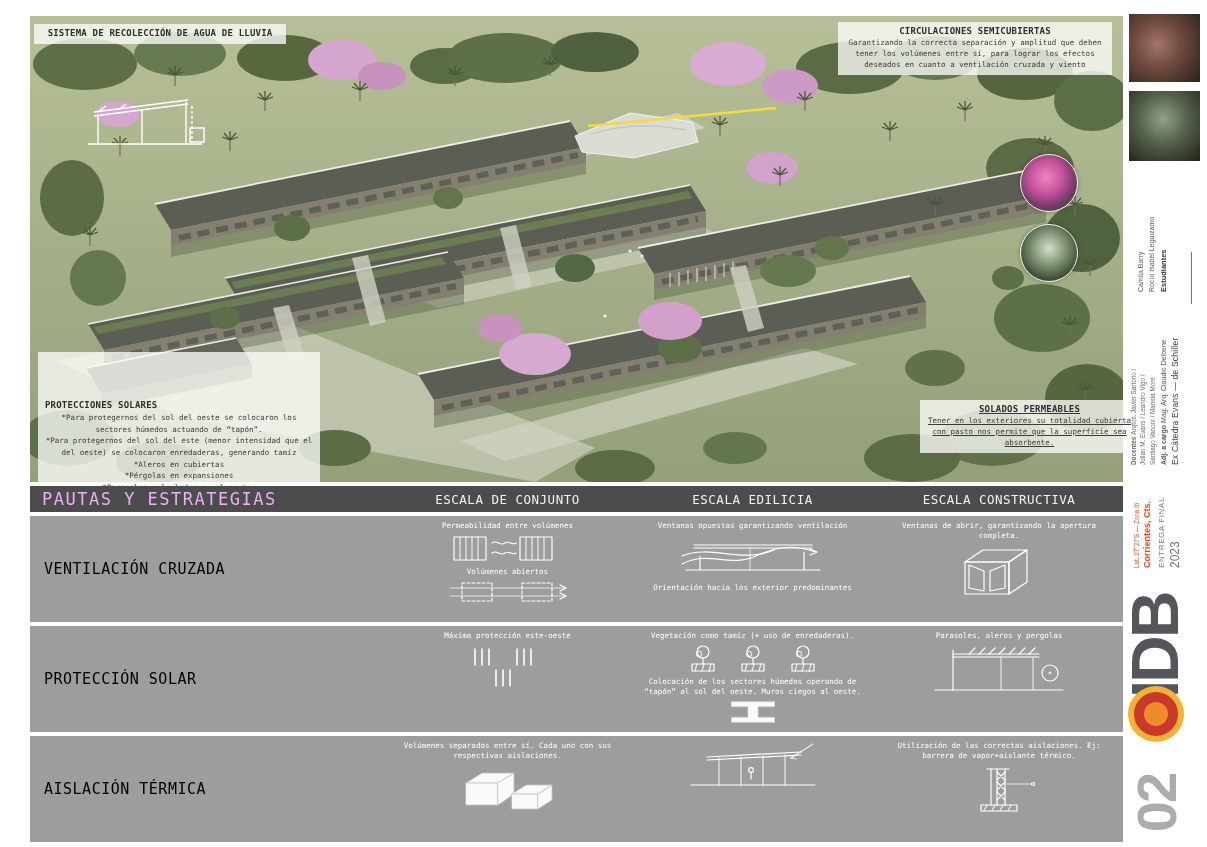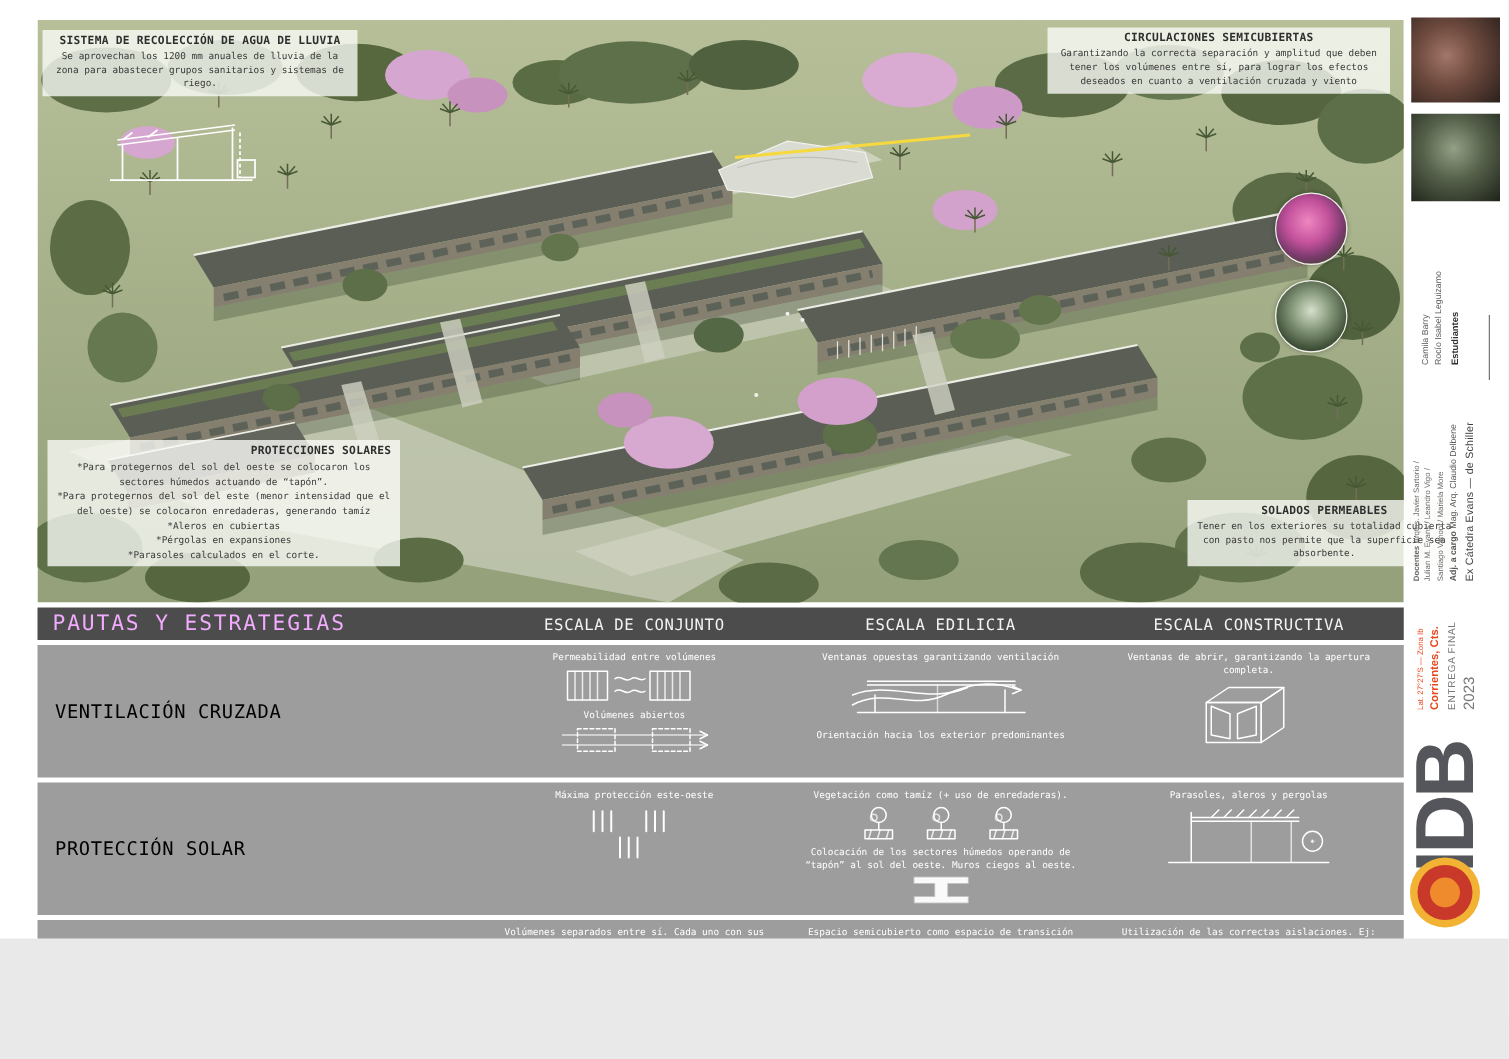--- a/index.html
+++ b/index.html
@@ -1,16 +1,16 @@
 <!DOCTYPE html>
 <html><head>
 <meta charset="utf-8">
 <style>
   html,body{margin:0;padding:0;background:#e9e9e9;}
-  .sheet{position:relative;width:1207px;height:751px;background:#ffffff;overflow:hidden;
+  .sheet{position:relative;width:1207px;height:847px;background:#ffffff;overflow:hidden;
          font-family:"DejaVu Sans Mono",monospace;}
   
   .render{position:absolute;left:30px;top:16px;width:1093px;height:466px;}
   .scene{position:absolute;left:0;top:0;}
   .ann{position:absolute;background:rgba(251,252,248,.78);padding:4px 7px;color:#3a3a3a;text-align:center;}
   .ann-title{font-size:9px;font-weight:bold;letter-spacing:.2px;color:#2e2e2e;margin-bottom:2px;}
   .ann-body{font-size:7.5px;line-height:1.45;}
   .ann-left{text-align:left;}
   .ann-item{font-size:7.5px;line-height:1.55;text-align:center;}
   .photo-circle{position:absolute;width:56px;height:56px;border-radius:50%;
@@ -214,35 +214,34 @@
         <path d="M156,128 V86"></path>
           <path d="M112,128 V94"></path>
         <path d="M162,90 V126" stroke-dasharray="3 2"></path>
           <rect x="160" y="112" width="14" height="14"></rect>
         <path d="M76,90 l-8,6 M96,88 l-8,6"></path>
       </g>
     </svg>
 
     <div class="ann" style="left:4px;top:8px;width:238px;">
       <div class="ann-title">SISTEMA DE RECOLECCIÓN DE AGUA DE LLUVIA</div>
-      <div class="ann-body">Se aprovechan los 1200 mm anuales de lluvia de la zona para abastecer grupos sanitarios y sistemas de riego.</div>
     </div>
     <div class="ann" style="left:808px;top:6px;width:260px;">
       <div class="ann-title">CIRCULACIONES SEMICUBIERTAS</div>
       <div class="ann-body">Garantizando la correcta separación y amplitud que deben tener los volúmenes entre sí, para lograr los efectos deseados en cuanto a ventilación cruzada y viento</div>
     </div>
     <div class="ann ann-left" style="left:8px;top:336px;width:268px;">
-      <div class="ann-title" style="text-align:right;">PROTECCIONES SOLARES</div>
+      <div class="ann-title" style="text-align:left;margin-top:44px;">PROTECCIONES SOLARES</div>
       <div class="ann-item">*Para protegernos del sol del oeste se colocaron los sectores húmedos actuando de “tapón”.</div>
       <div class="ann-item">*Para protegernos del sol del este (menor intensidad que el del oeste) se colocaron enredaderas, generando tamíz</div>
       <div class="ann-item">*Aleros en cubiertas</div>
       <div class="ann-item">*Pérgolas en expansiones</div>
       <div class="ann-item">*Parasoles calculados en el corte.</div>
     </div>
-    <div class="ann" style="left:920px;top:384px;width:205px;">
+    <div class="ann" style="left:890px;top:384px;width:205px;text-decoration:underline;">
       <div class="ann-title">SOLADOS PERMEABLES</div>
       <div class="ann-body">Tener en los exteriores su totalidad cubierta con pasto nos permite que la superficie sea absorbente.</div>
     </div>
     <div class="photo-circle lapacho"></div>
     <div class="photo-circle palmera"></div>
   </div>
 
   <div class="strat">
     <div class="strat-header grid">
       <div class="strat-title">PAUTAS Y ESTRATEGIAS</div>
@@ -349,21 +348,20 @@
         <svg class="diag" width="120" height="50" viewBox="0 0 120 50">
           <polygon class="f" points="18,19 34,9 66,9 50,19"></polygon>
             <rect class="f" x="18" y="19" width="32" height="22"></rect>
           <polygon class="f" points="50,19 66,9 66,30 50,41"></polygon>
           <polygon class="f" points="64,30 78,21 104,21 90,30"></polygon>
             <rect class="f" x="64" y="30" width="26" height="15"></rect>
           <polygon class="f" points="90,30 104,21 104,36 90,45"></polygon>
         </svg>
       </div>
       <div class="cell">
-        <div class="cap">Espacio semicubierto como espacio de transición entre interior y exterior.</div>
         <svg class="diag" width="140" height="50" viewBox="0 0 140 50">
           <path d="M8,44 H132"></path>
             <path d="M24,16 L118,11 M24,19 L118,14"></path>
           <path d="M36,17 V44 M58,16 V44 M80,15 V44 M102,14 V44" opacity=".8"></path>
           <circle cx="68" cy="29" r="2.4"></circle>
             <path d="M68,31.5 V38"></path>
           <path d="M130,3 l-22,14" opacity=".8"></path>
             <path d="M112,14 l-4,3 5,1" opacity=".8"></path>
         </svg>
       </div>

